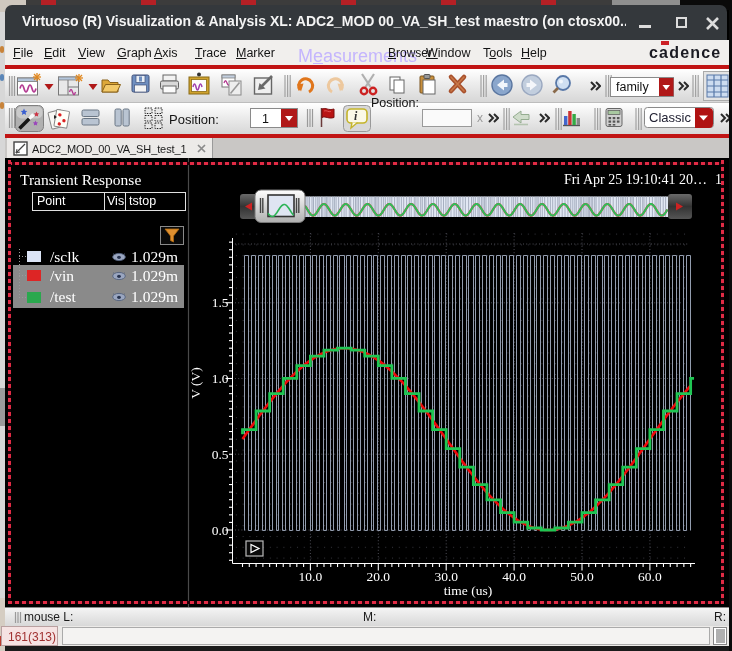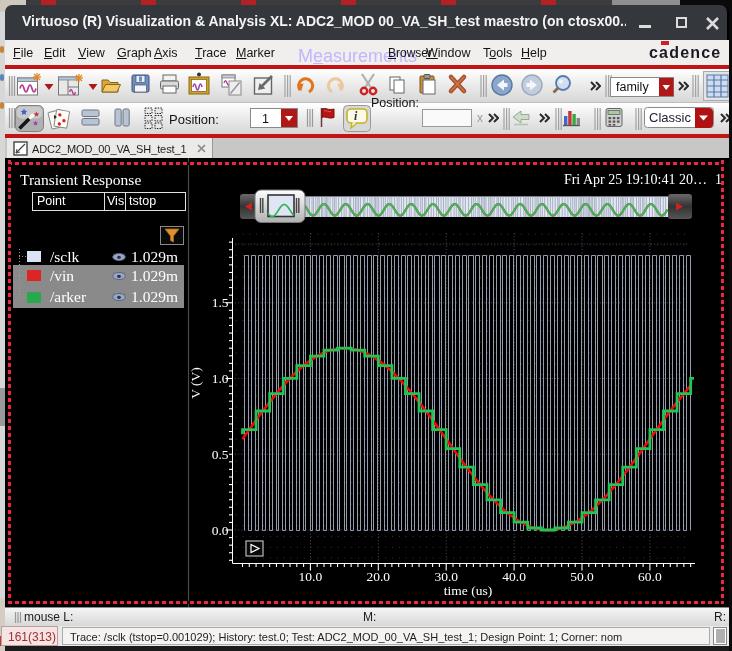--- a/index.html
+++ b/index.html
@@ -561,21 +561,21 @@
     <div class="t" style="left:50px;top:266.8px;font-size:15.5px;color:#fff;font-family:&quot;Liberation Serif&quot;,serif">/vin</div>
     <svg class="abs" style="left:112px;top:270.75px" width="14" height="10">
       <ellipse cx="7" cy="5" rx="6.3" ry="3.6" fill="#9aa6c0" stroke="#54627e" stroke-width="0.9"></ellipse>
       <ellipse cx="7" cy="5.3" rx="1.9" ry="1.6" fill="#26324e"></ellipse>
       <path d="M2.2 2.6 L1 1.6 M11.8 2.6 L13 1.6" stroke="#54627e" stroke-width="0.8"></path>
     </svg>
     <div class="t" style="left:131px;top:266.8px;font-size:15.5px;color:#fff;font-family:&quot;Liberation Serif&quot;,serif">1.029m</div>
     <div class="abs" style="left:13px;top:286.5px;width:171px;height:21.5px;background:#8a8a8a"></div>
     <div class="abs" style="left:19px;top:296.8px;width:7px;height:1px;background:repeating-linear-gradient(90deg,#9a9a9a 0 1px,transparent 1px 3px)"></div>
     <div class="abs" style="left:27px;top:291.8px;width:14px;height:11px;background:#2aa84e"></div>
-    <div class="t" style="left:50px;top:288.2px;font-size:15.5px;color:#fff;font-family:&quot;Liberation Serif&quot;,serif">/arker</div>
+    <div class="t" style="left:50px;top:288.2px;font-size:15.5px;color:#fff;font-family:&quot;Liberation Serif&quot;,serif">/test</div>
     <svg class="abs" style="left:112px;top:292.25px" width="14" height="10">
       <ellipse cx="7" cy="5" rx="6.3" ry="3.6" fill="#9aa6c0" stroke="#54627e" stroke-width="0.9"></ellipse>
       <ellipse cx="7" cy="5.3" rx="1.9" ry="1.6" fill="#26324e"></ellipse>
       <path d="M2.2 2.6 L1 1.6 M11.8 2.6 L13 1.6" stroke="#54627e" stroke-width="0.8"></path>
     </svg>
     <div class="t" style="left:131px;top:288.2px;font-size:15.5px;color:#fff;font-family:&quot;Liberation Serif&quot;,serif">1.029m</div>
     <div class="abs" style="left:19px;top:249px;width:1px;height:49px;background:repeating-linear-gradient(180deg,#9a9a9a 0 1px,transparent 1px 3px)"></div>
 
 <div class="abs" style="left:5px;top:607px;width:724px;height:19px;background:linear-gradient(#f4f4f4,#d8d8d8);border-top:1px solid #8a8a8a"></div>
 <svg style="position:absolute;left:14px;top:611px" width="9.5" height="13" viewBox="0 0 9.5 13">
@@ -583,18 +583,17 @@
       <line x1="4.0" y1="1" x2="4.0" y2="12" stroke="#9a9a9a" stroke-width="1.2"></line>
       <line x1="6.5" y1="1" x2="6.5" y2="12" stroke="#9a9a9a" stroke-width="1.2"></line>
     </svg>
 <div class="t" style="left:24px;top:610px;font-size:12px;color:#1a1a1a">mouse L:</div>
 <div class="t" style="left:363px;top:610px;font-size:12px;color:#1a1a1a">M:</div>
 <div class="t" style="left:714px;top:610px;font-size:12px;color:#1a1a1a">R:</div>
 <div class="abs" style="left:5px;top:626px;width:724px;height:20px;background:#eceae8"></div>
 <div class="abs" style="left:1px;top:626px;width:57px;height:20px;background:#f6e3e3;border:1px solid #b9a0a0"></div>
 <div class="t" style="left:8px;top:629.5px;font-size:12px;color:#a03030">161(313)</div>
 <div class="abs" style="left:62px;top:627px;width:648px;height:18px;background:#f4f3f2;border:1px solid #aaa"></div>
-<div class="t" style="left:70px;top:630.5px;font-size:11px;color:#1e1e1e">Trace: /sclk (tstop=0.001029); History: test.0; Test: ADC2_MOD_00_VA_SH_test_1; Design Point: 1; Corner: nom</div>
 <div class="abs" style="left:713px;top:627px;width:14px;height:18px;background:#fff;border:1px solid #888"></div>
 <div class="abs" style="left:715.5px;top:629px;width:9px;height:14px;background:#b0b0b0"></div>
 <div class="abs" style="left:5px;top:646px;width:724px;height:5px;background:#1b1b1b"></div>
 <div class="abs" style="left:729px;top:5px;width:3px;height:646px;background:#0a0a0a"></div>
 
 </div>
 </body></html>

